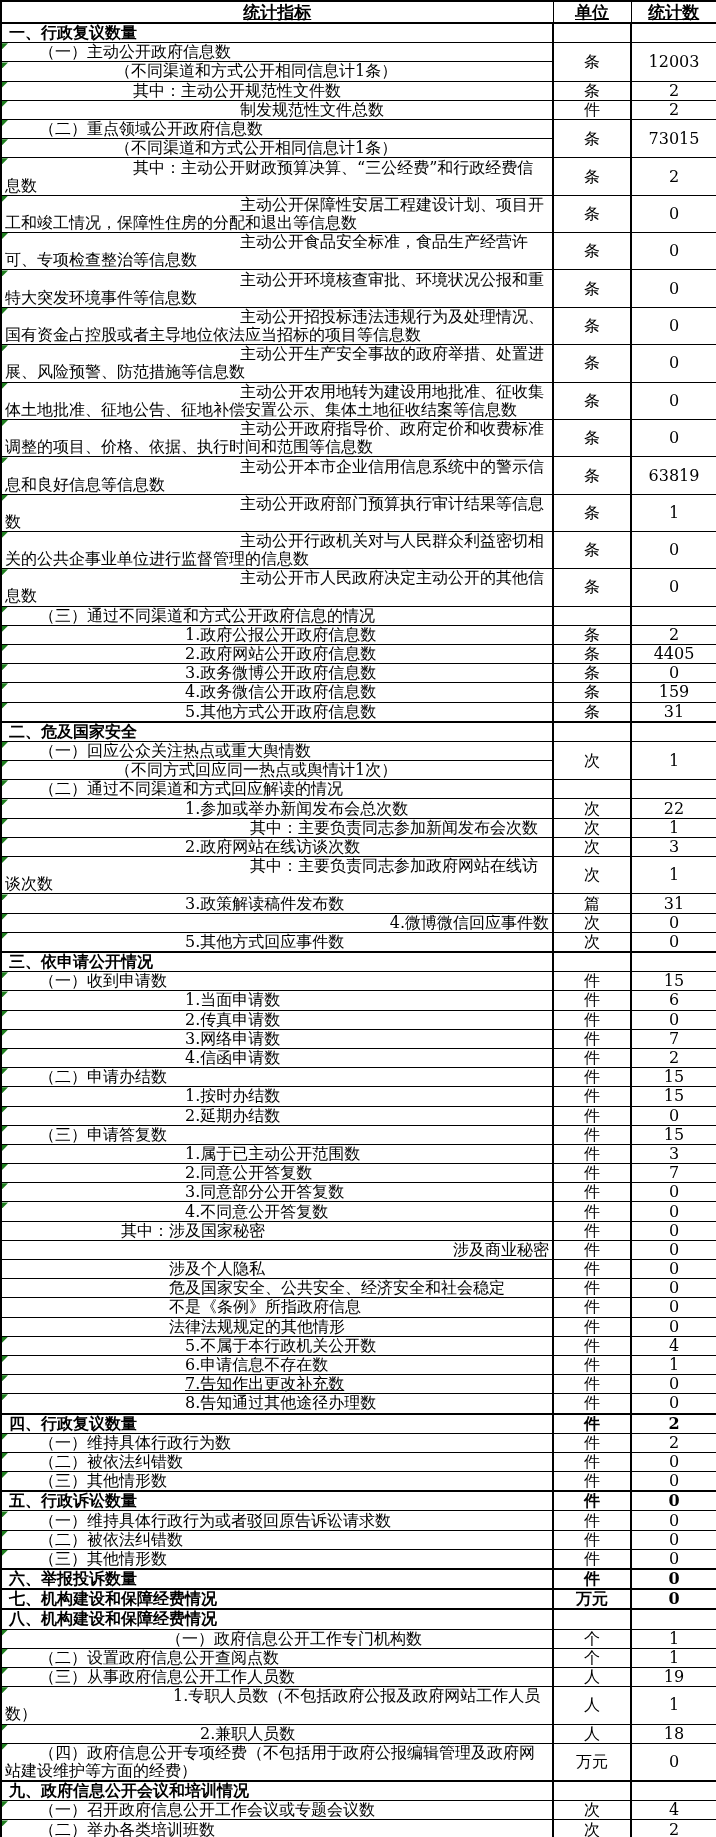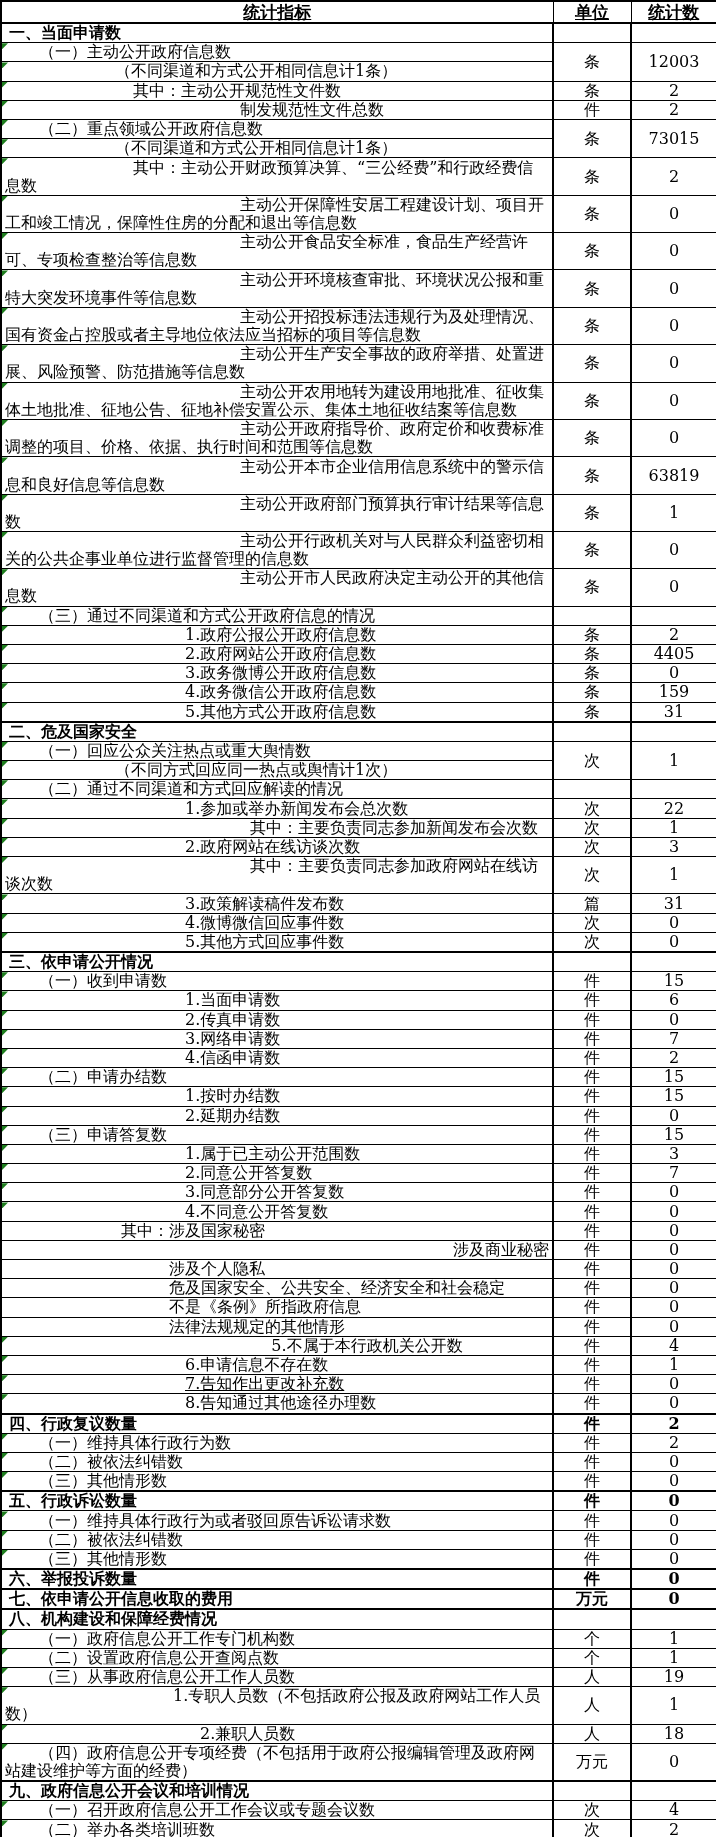--- a/index.html
+++ b/index.html
@@ -25,21 +25,21 @@
   </colgroup>
   <thead>
     <tr>
       <th>统计指标</th>
       <th class="unit">单位</th>
       <th class="val">统计数</th>
     </tr>
   </thead>
   <tbody id="tbody">
       <tr class="s sec">
-        <td class="label" style="text-indent: 4px;">一、当面申请数</td>
+        <td class="label" style="text-indent: 4px;">一、行政复议数量</td>
         <td class="unit"></td>
         <td class="val"></td>
       </tr>
       <tr class="s">
         <td class="label" style="text-indent: 34px;"><span class="tri" style="background: rgb(30, 125, 30);"></span>（一）主动公开政府信息数</td>
         <td class="unit" rowspan="2">条</td>
         <td class="val" rowspan="2">12003</td>
       </tr>
       <tr class="s">
         <td class="label" style="text-indent: 110px;"><span class="tri" style="background: rgb(30, 125, 30);"></span>（不同渠道和方式公开相同信息计1条）</td>
@@ -189,21 +189,21 @@
         <td class="label" style="text-indent: 245px;"><span class="tri" style="background: rgb(30, 125, 30);"></span>其中：主要负责同志参加政府网站在线访谈次数</td>
         <td class="unit">次</td>
         <td class="val">1</td>
       </tr>
       <tr class="s">
         <td class="label" style="text-indent: 180px;"><span class="tri" style="background: rgb(30, 125, 30);"></span>3.政策解读稿件发布数</td>
         <td class="unit">篇</td>
         <td class="val">31</td>
       </tr>
       <tr class="s">
-        <td class="label" style="text-indent: 180px;"><span class="tri" style="background: rgb(30, 125, 30);"></span>4.微博微信回应事件数</td>
+        <td class="label" style="text-indent: 180px; text-align: right;"><span class="tri" style="background: rgb(30, 125, 30);"></span>4.微博微信回应事件数</td>
         <td class="unit">次</td>
         <td class="val">0</td>
       </tr>
       <tr class="s">
         <td class="label" style="text-indent: 180px;"><span class="tri" style="background: rgb(30, 125, 30);"></span>5.其他方式回应事件数</td>
         <td class="unit">次</td>
         <td class="val">0</td>
       </tr>
       <tr class="s sec">
         <td class="label" style="text-indent: 4px;">三、依申请公开情况</td>
@@ -299,21 +299,21 @@
         <td class="label" style="text-indent: 164px;">不是《条例》所指政府信息</td>
         <td class="unit">件</td>
         <td class="val">0</td>
       </tr>
       <tr class="s">
         <td class="label" style="text-indent: 164px;">法律法规规定的其他情形</td>
         <td class="unit">件</td>
         <td class="val">0</td>
       </tr>
       <tr class="s">
-        <td class="label" style="text-indent: 180px; text-align: center;"><span class="tri" style="background: rgb(30, 125, 30);"></span>5.不属于本行政机关公开数</td>
+        <td class="label" style="text-indent: 180px;"><span class="tri" style="background: rgb(30, 125, 30);"></span>5.不属于本行政机关公开数</td>
         <td class="unit">件</td>
         <td class="val">4</td>
       </tr>
       <tr class="s">
         <td class="label" style="text-indent: 180px;"><span class="tri" style="background: rgb(30, 125, 30);"></span>6.申请信息不存在数</td>
         <td class="unit">件</td>
         <td class="val">1</td>
       </tr>
       <tr class="s">
         <td class="label" style="text-indent: 180px; text-decoration: underline;"><span class="tri" style="background: rgb(30, 125, 30);"></span>7.告知作出更改补充数</td>
@@ -364,31 +364,31 @@
         <td class="label" style="text-indent: 34px;"><span class="tri" style="background: rgb(30, 125, 30);"></span>（三）其他情形数</td>
         <td class="unit">件</td>
         <td class="val">0</td>
       </tr>
       <tr class="s sec">
         <td class="label" style="text-indent: 4px;">六、举报投诉数量</td>
         <td class="unit">件</td>
         <td class="val">0</td>
       </tr>
       <tr class="s sec">
-        <td class="label" style="text-indent: 4px;">七、依申请公开信息收取的费用</td>
+        <td class="label" style="text-indent: 4px;">七、机构建设和保障经费情况</td>
         <td class="unit">万元</td>
         <td class="val">0</td>
       </tr>
       <tr class="s sec">
         <td class="label" style="text-indent: 4px;">八、机构建设和保障经费情况</td>
         <td class="unit"></td>
         <td class="val"></td>
       </tr>
       <tr class="s">
-        <td class="label" style="text-indent: 34px;"><span class="tri" style="background: rgb(30, 125, 30);"></span>（一）政府信息公开工作专门机构数</td>
+        <td class="label" style="text-indent: 34px; text-align: center;"><span class="tri" style="background: rgb(30, 125, 30);"></span>（一）政府信息公开工作专门机构数</td>
         <td class="unit">个</td>
         <td class="val">1</td>
       </tr>
       <tr class="s">
         <td class="label" style="text-indent: 34px;"><span class="tri" style="background: rgb(30, 125, 30);"></span>（二）设置政府信息公开查阅点数</td>
         <td class="unit">个</td>
         <td class="val">1</td>
       </tr>
       <tr class="s">
         <td class="label" style="text-indent: 34px;"><span class="tri" style="background: rgb(30, 125, 30);"></span>（三）从事政府信息公开工作人员数</td>

